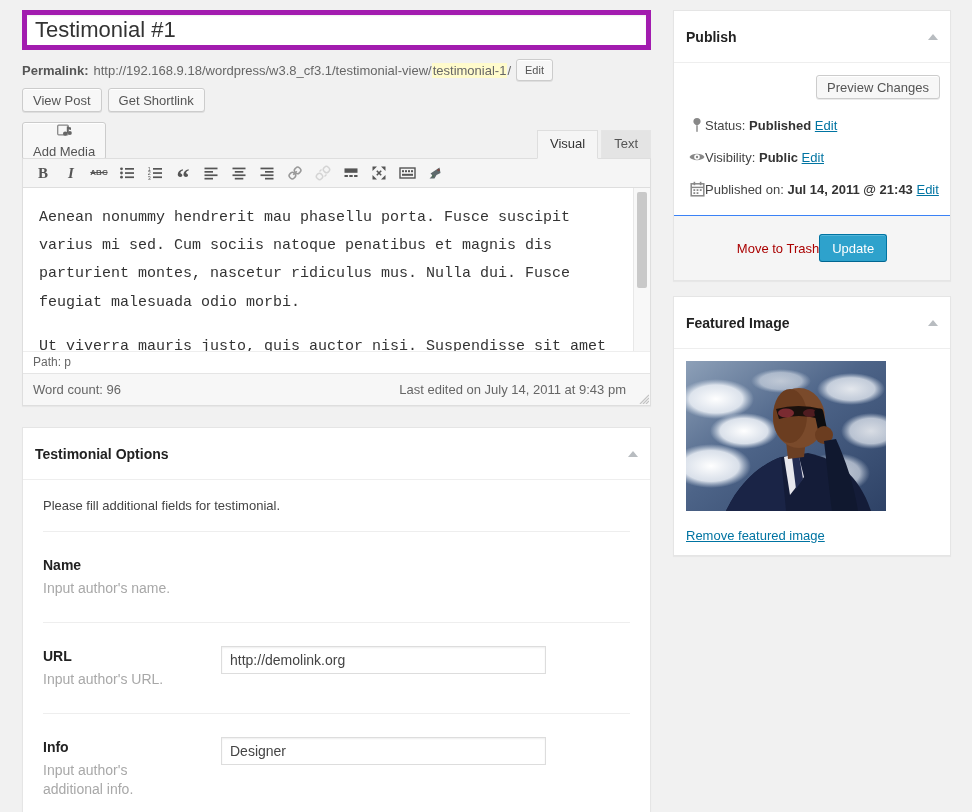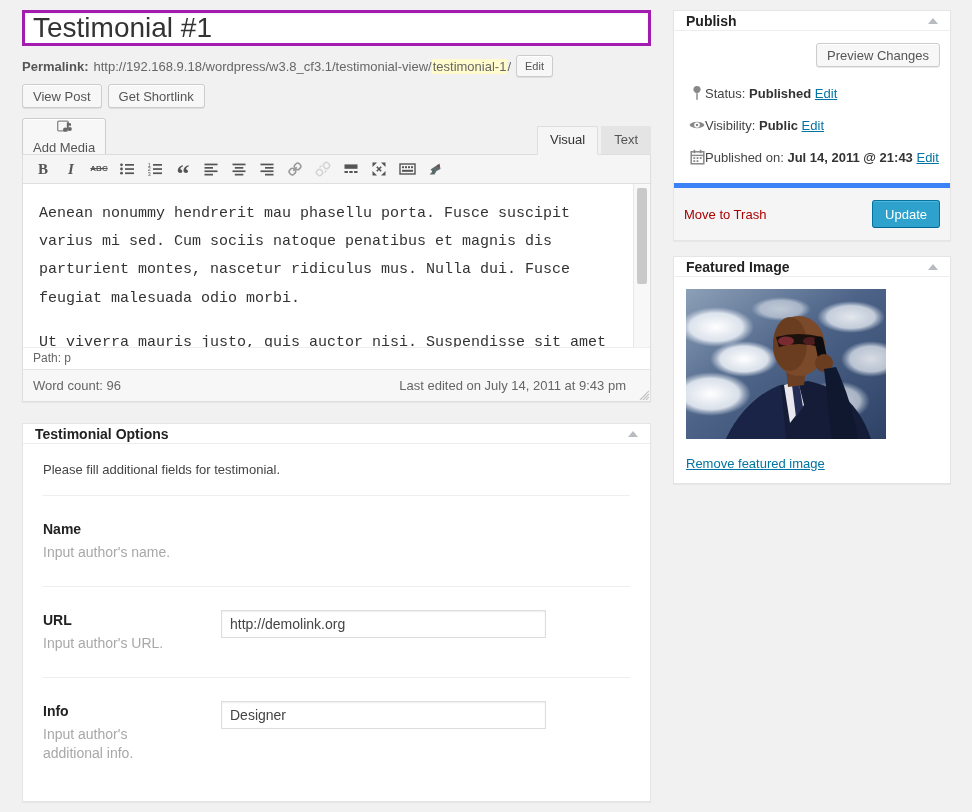--- a/index.html
+++ b/index.html
@@ -8,23 +8,23 @@
     width:972px; height:812px; background:#f1f1f1;
     font-family:"Liberation Sans", sans-serif; color:#444; font-size:13px;
     overflow:hidden;
   }
   .page { display:flex; gap:22px; padding:10px 22px 0 22px; }
   .col-main { width:629px; flex:0 0 629px; }
   .col-side { width:278px; flex:0 0 278px; }
 
   
   #title-input {
-    width:100%; height:36px; padding:15px 8px; font-size:28px; color:#333;
+    width:100%; height:36px; padding:15px 8px; font-size:22px; color:#333;
     font-family:"Liberation Sans", sans-serif;
-    background:#fff; border:3px solid #a21caf; outline:none;
+    background:#fff; border:5px solid #a21caf; outline:none;
     box-shadow: inset 0 1px 2px rgba(0,0,0,.07); border-radius:0;
   }
 
   
   .permalink-row { margin-top:9px; display:flex; align-items:center; gap:5px; font-size:13px; color:#666; white-space:nowrap; }
   .permalink-row strong { color:#555; }
   .slug-hl { background:#fffbcc; padding:0 1px; }
   .btn {
     display:inline-flex; align-items:center; justify-content:center;
     background:#f7f7f7; border:1px solid #ccc; border-radius:3px; color:#555;
@@ -66,21 +66,21 @@
   .statusbar-info {
     border-top:1px solid #e5e5e5; background:#f7f7f7; padding:4px 10px;
     font-size:13px; color:#666; display:flex; justify-content:space-between; align-items:center; position:relative; height:32px;
   }
   .resize-grip { position:absolute; right:1px; bottom:1px; cursor:nwse-resize; line-height:0; }
 
   
   .metabox { background:#fff; border:1px solid #e5e5e5; box-shadow:0 1px 1px rgba(0,0,0,.04); }
   .metabox-header {
     display:flex; justify-content:space-between; align-items:center;
-    padding:0 12px; height:20px; border-bottom:1px solid #eee; cursor:pointer;
+    padding:0 12px; height:52px; border-bottom:1px solid #eee; cursor:pointer;
   }
   .metabox-header h3 { margin:0; font-size:14px; font-weight:bold; color:#222; }
   .toggle-tri { width:0; height:0; border-left:5px solid transparent; border-right:5px solid transparent; border-bottom:6px solid #b8bcc0; }
 
   .tobox { margin-top:21px; }
   .tobox-body { padding:4px 20px 14px; }
   .tobox-desc { font-size:13px; color:#444; padding:14px 0 18px; border-bottom:1px solid #eee; }
   .field-row { display:flex; align-items:flex-start; padding:23px 0 24px; border-bottom:1px solid #eee;gap:20px; }
   .field-row:last-child { border-bottom:none; }
   .field-left { width:158px; padding-top:2px; }
@@ -94,22 +94,22 @@
   }
 
   
   .pub-body { padding:6px 10px 10px; }
   .preview-row { text-align:right; padding:6px 0 10px; }
   .misc-row { display:flex; align-items:center; padding:8px 5px; font-size:13px; color:#444; white-space:nowrap; }
   .misc-row .micon { width:16px; height:16px; flex:0 0 16px; display:flex; align-items:center; justify-content:center; }
   .misc-row b { color:#333; }
   a.edit-link { color:#0074a2; text-decoration:underline; cursor:pointer; }
   .pub-footer {
-    background:#f5f5f5; border-top:5px solid #3b82f6; padding:10px;
-    display:flex; justify-content:space-between; align-items:center; height:57px;
+    background:#f5f5f5; border-top:1px solid #3b82f6; padding:10px;
+    display:flex; justify-content:center; align-items:center; height:65px;
   }
   a.trash-link { color:#a00; text-decoration:none; font-size:13px; cursor:pointer; }
   .btn-primary {
     background:#2ea2cc; border:1px solid #0074a2; border-bottom-color:#006691;
     color:#fff; height:28px; padding:0 12px; font-size:13px; border-radius:3px;
     box-shadow: inset 0 1px 0 rgba(120,200,230,.5); cursor:pointer;
     display:inline-flex; align-items:center; font-family:"Liberation Sans", sans-serif;
   }
 
   

